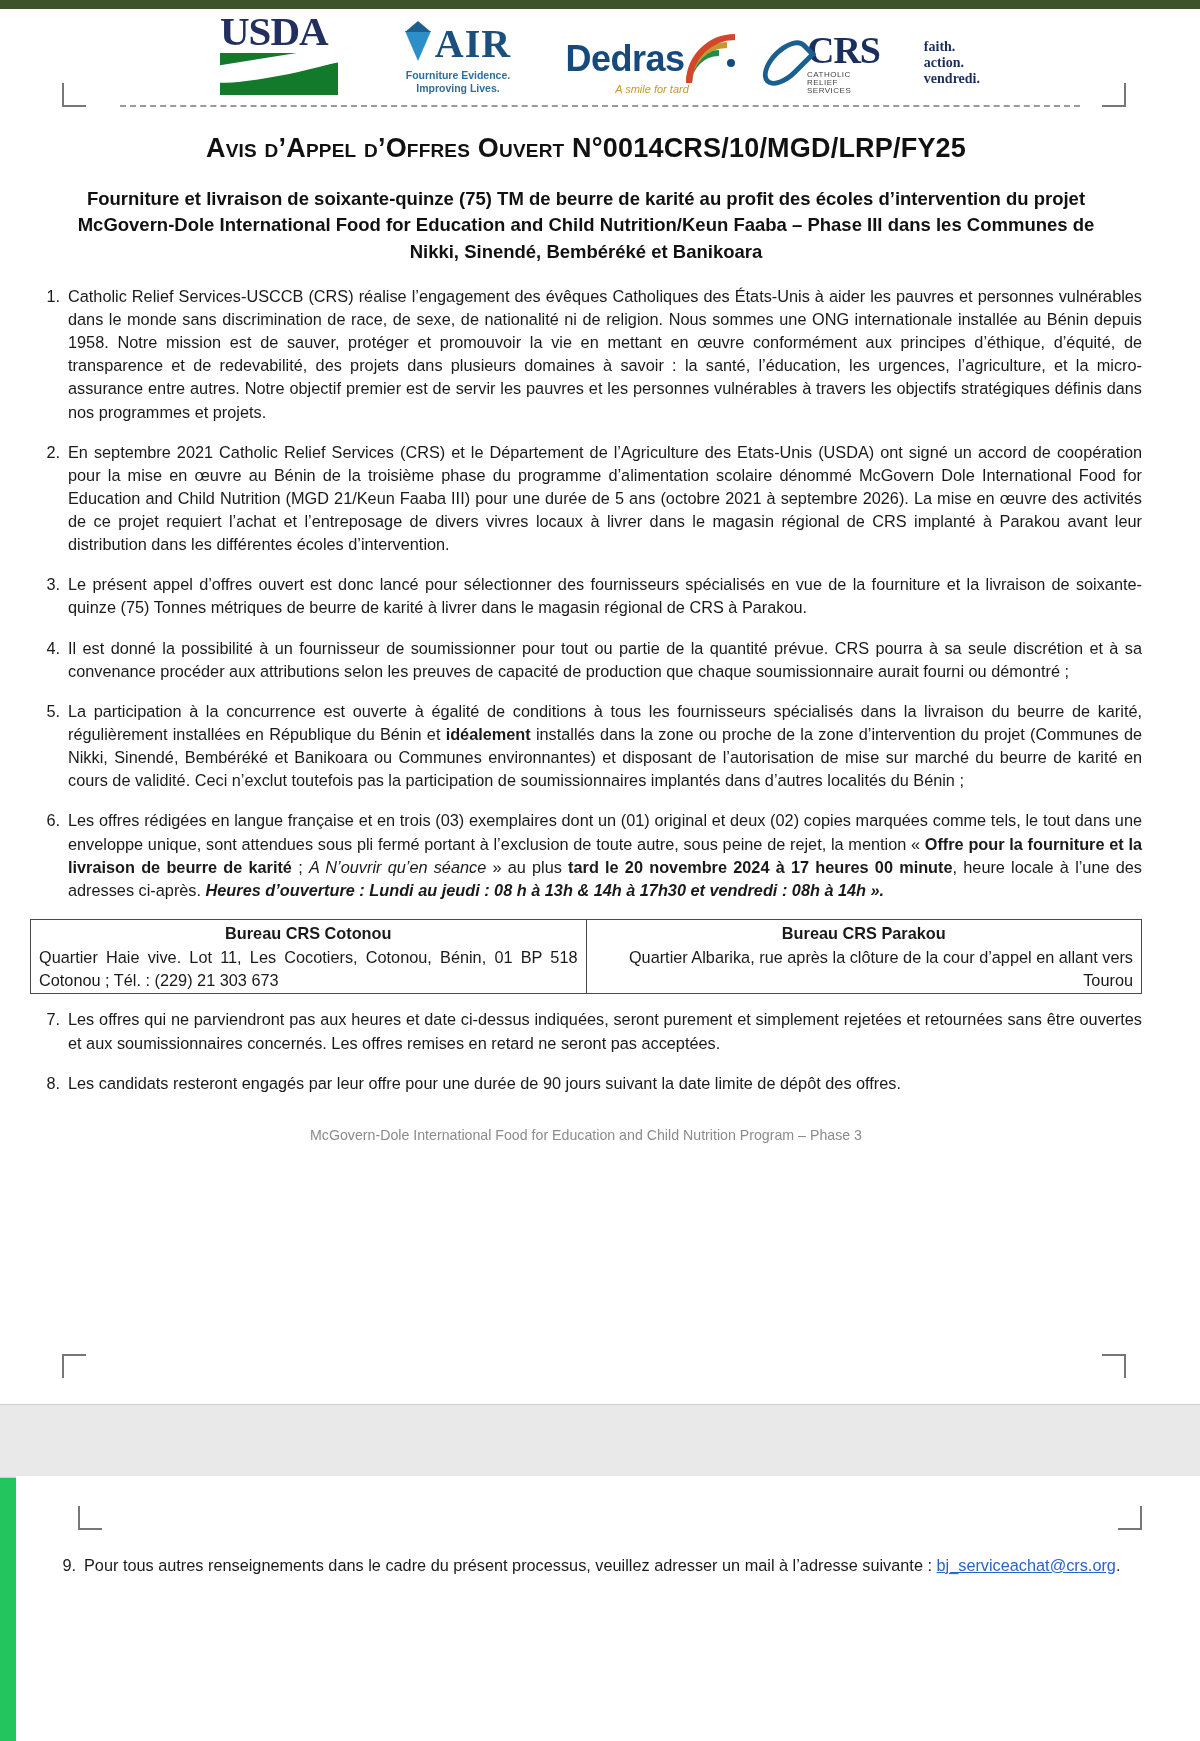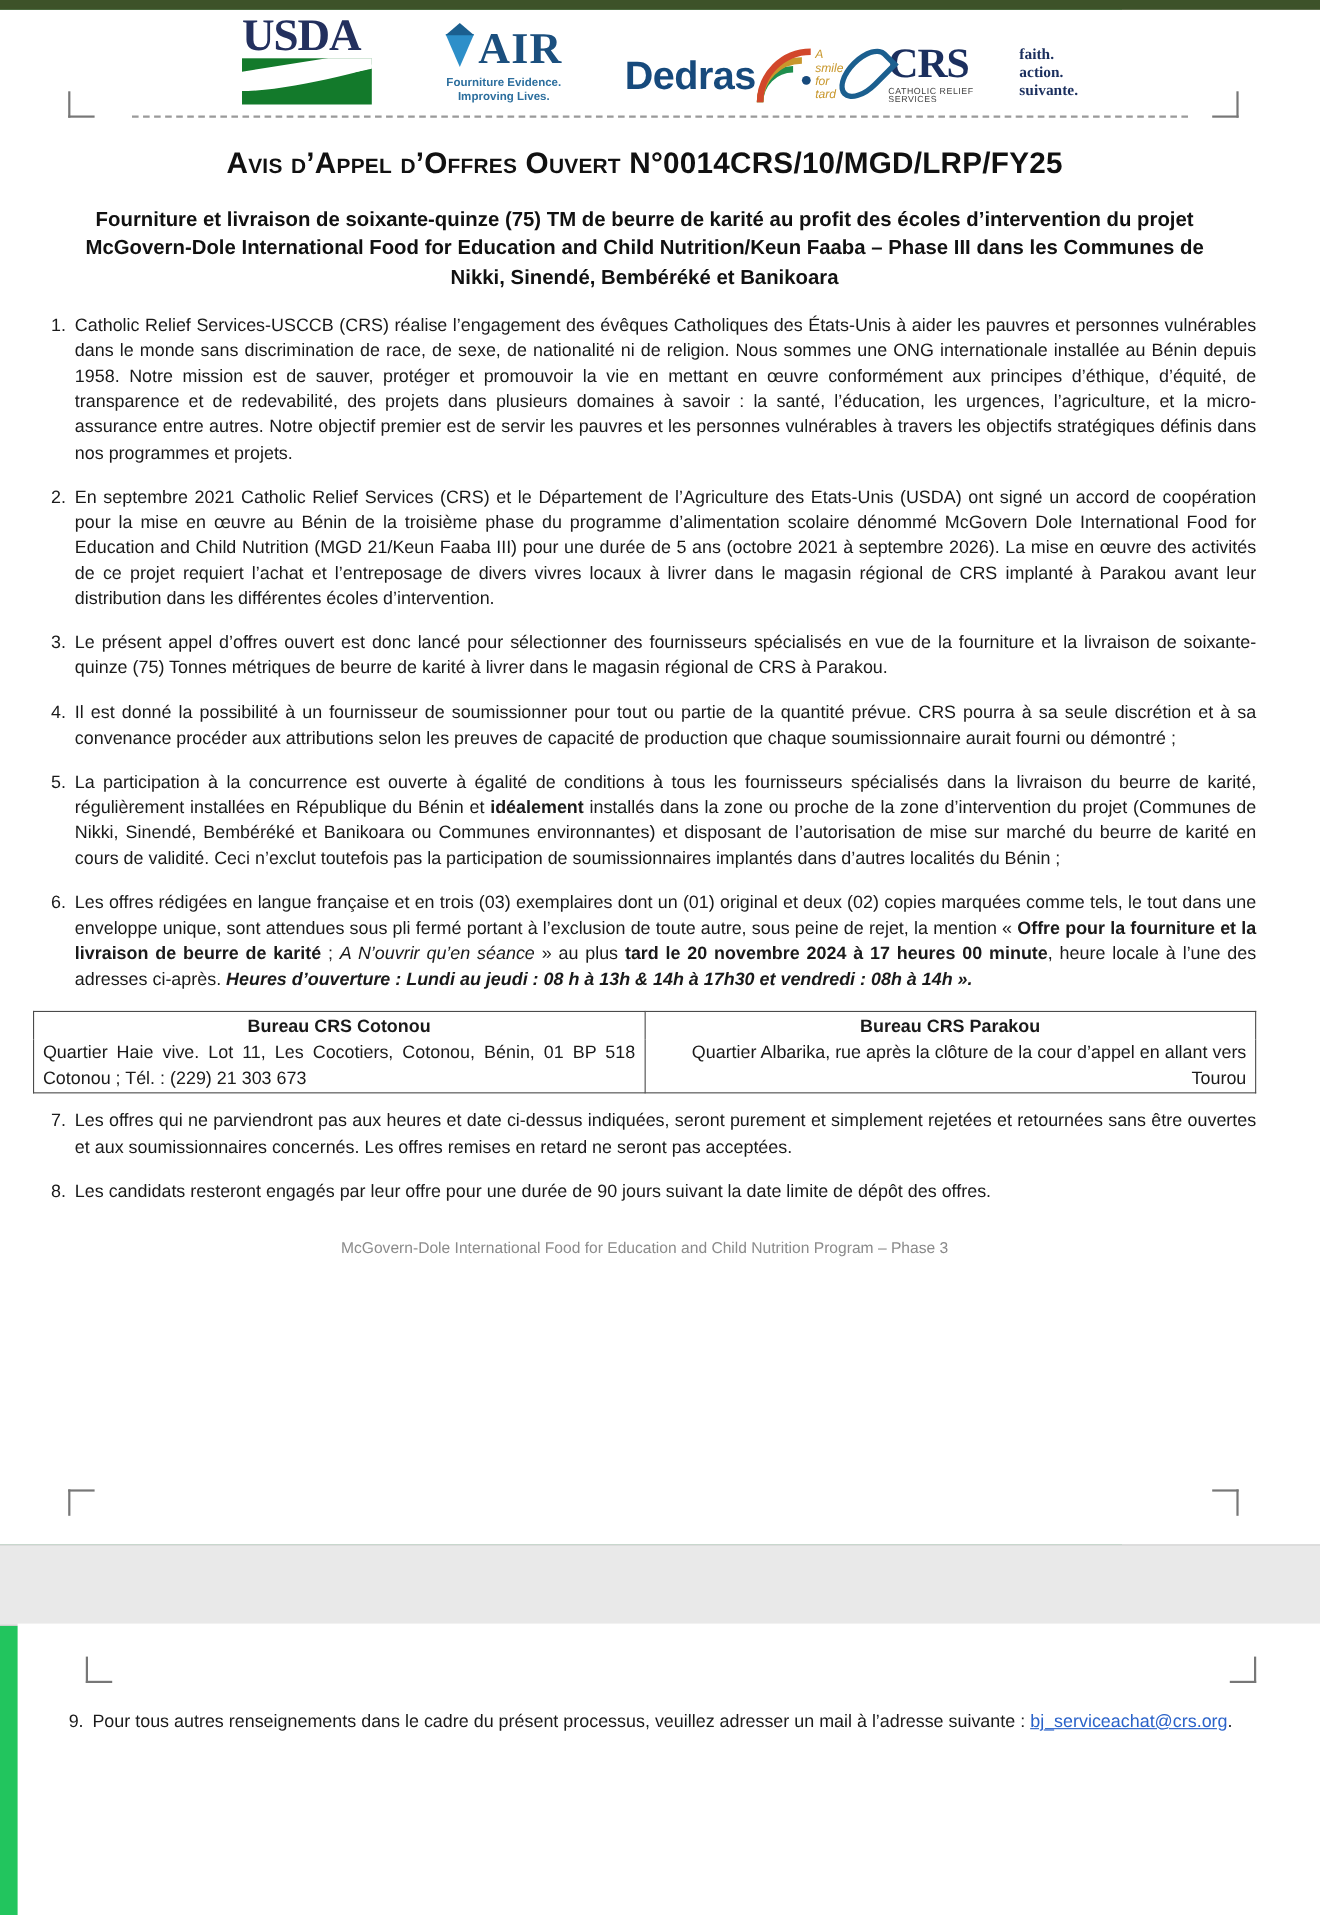--- a/index.html
+++ b/index.html
@@ -146,21 +146,21 @@
   .caritas-sub {
     font-family: "Liberation Serif", serif;
     font-size: 20px;
     color: #b08a6a;
     letter-spacing: 3px;
     text-align: right;
     margin-top: -2px;
   }
 
   
-  .dedras { align-items: center; width: 168px; }
+  .dedras { flex-direction: column; align-items: center; width: 168px; }
   .dedras-row { display: flex; align-items: center; }
   .dedras-word {
     font-family: "Liberation Sans", sans-serif;
     font-weight: bold;
     font-size: 36px;
     color: #174a7c;
     letter-spacing: -0.5px;
   }
   .dedras-arcs { position: relative; width: 54px; height: 52px; }
   .dedras-tag {
@@ -370,21 +370,21 @@
 
       <div class="logo crs">
         <span class="crs-drop"></span>
         <span class="crs-mid">
           <div class="crs-word">CRS</div>
           <div class="crs-sub">CATHOLIC RELIEF SERVICES</div>
         </span>
         <span class="crs-tag">
           <div>faith.</div>
           <div>action.</div>
-          <div>suivante.</div>
+          <div>vendredi.</div>
         </span>
       </div>
 
     </div>
 
     <div class="dash-rule"></div>
 
     <div class="content">
 
       <h1 class="doc-title">Avis d’Appel d’Offres Ouvert N°0014CRS/10/MGD/LRP/FY25</h1>

